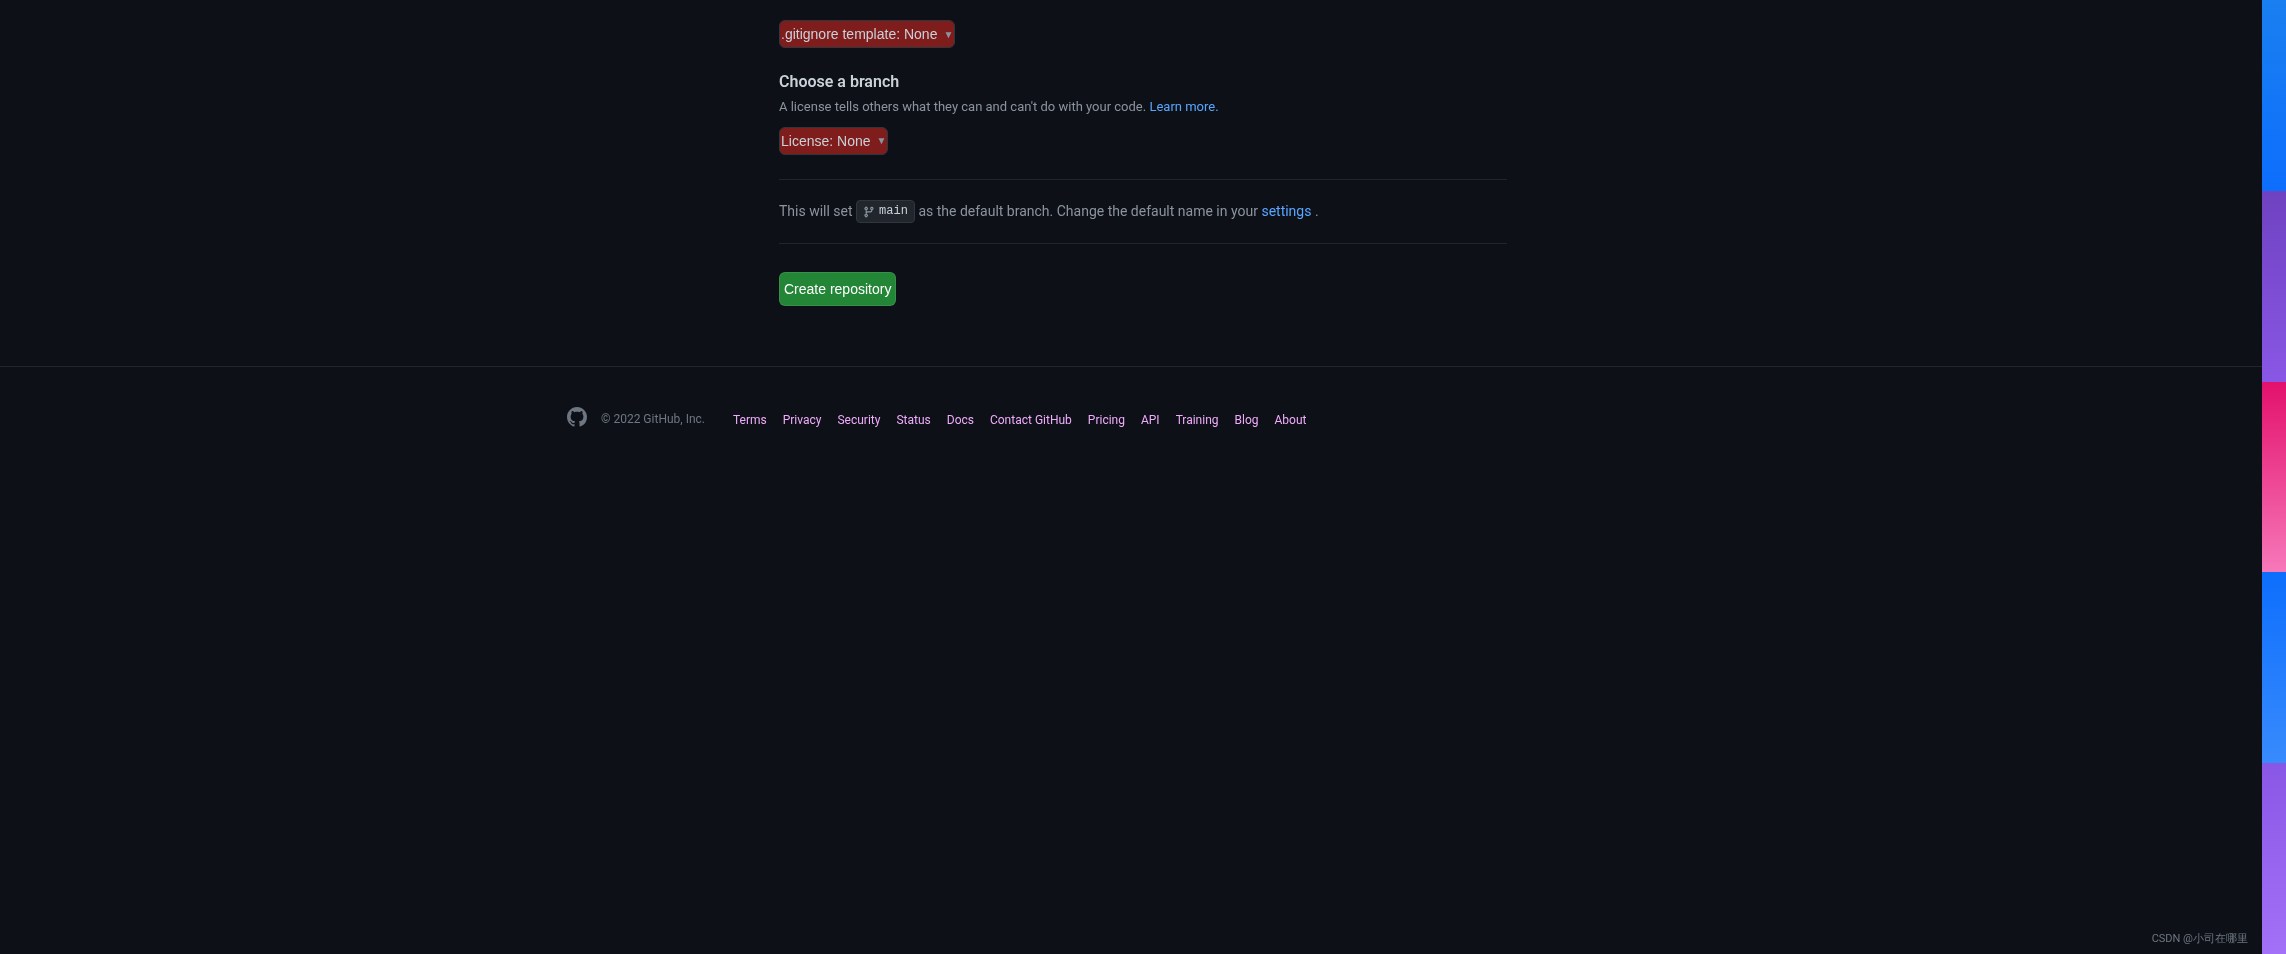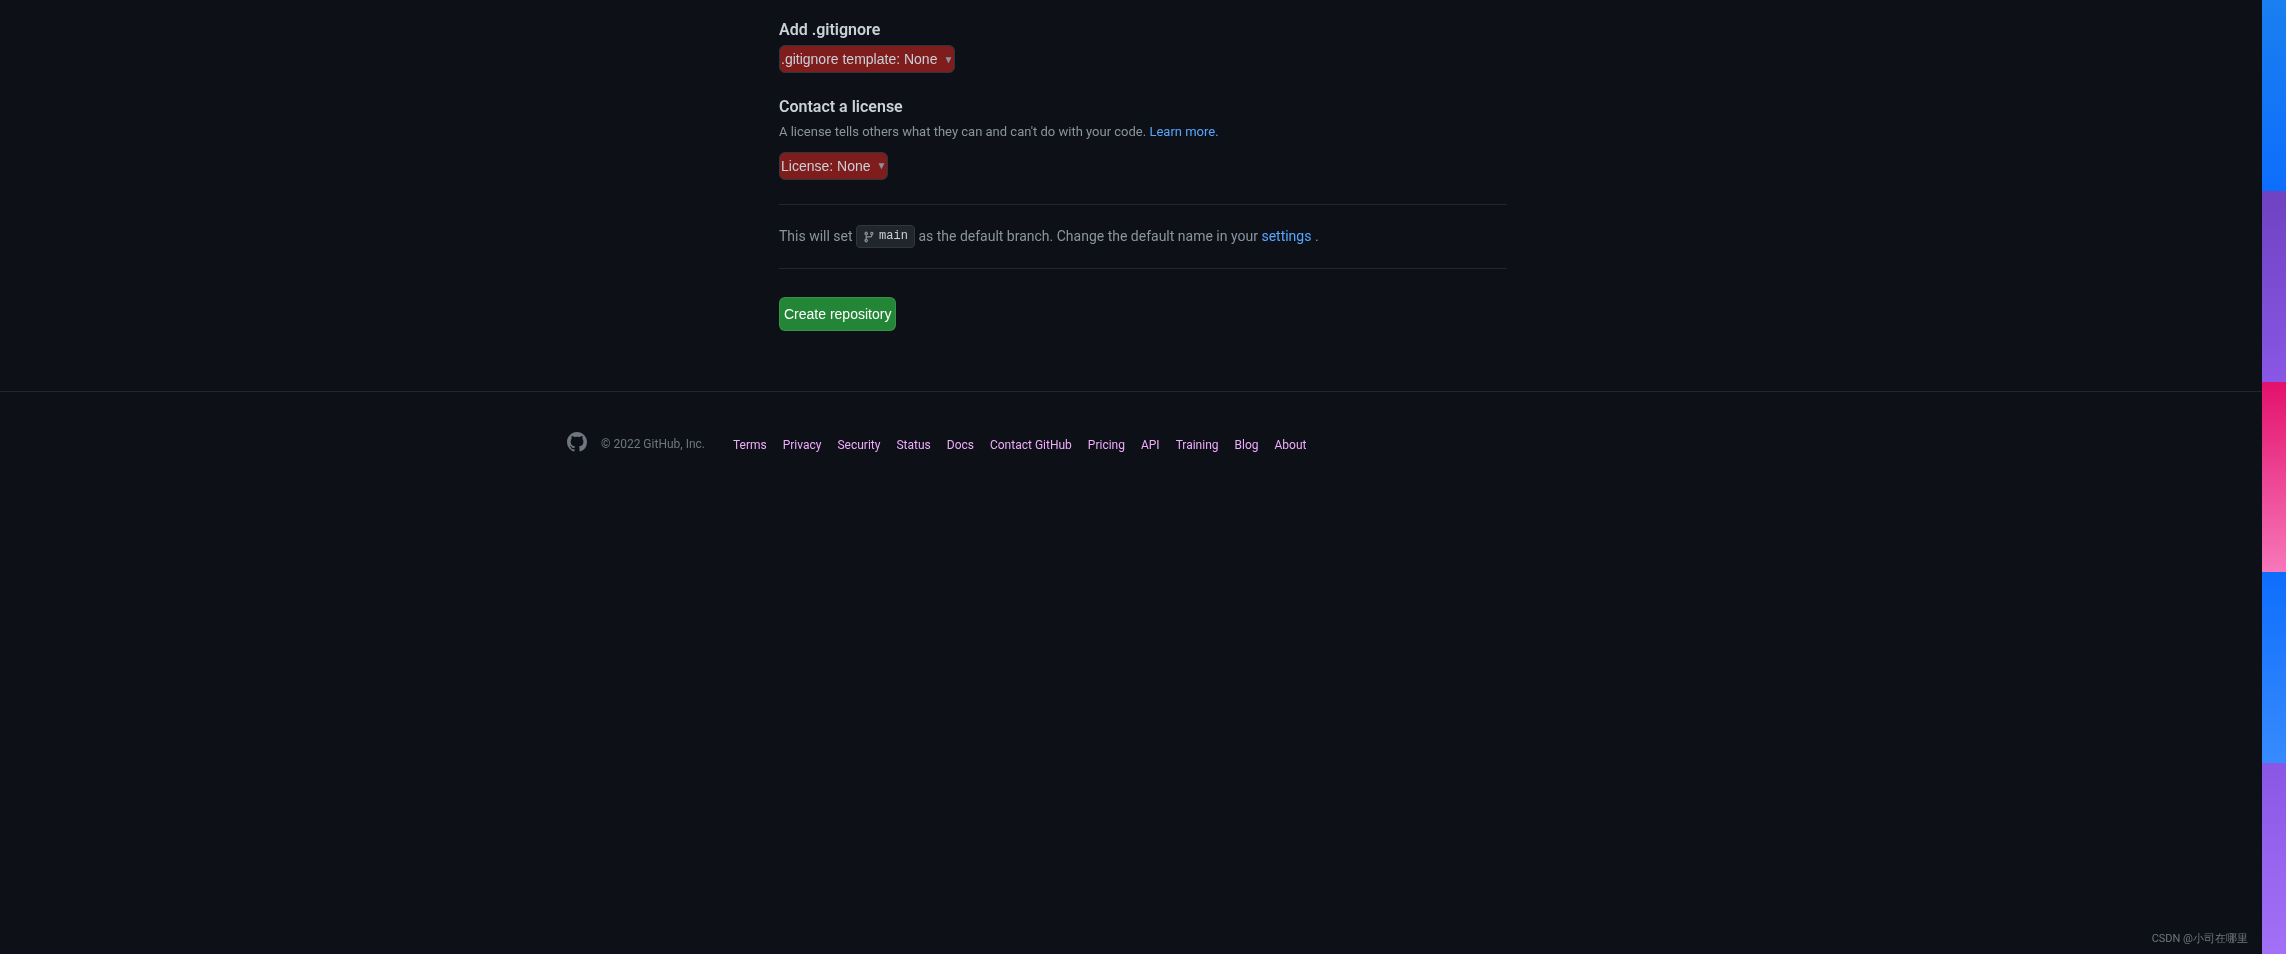--- a/index.html
+++ b/index.html
@@ -200,30 +200,29 @@
       color: #6e7681;
       font-size: 11px;
     }
   </style>
 </head>
 <body>
 
 <div class="main-content">
   
   <div class="section">
-    <div class="section-title">Add .gitignore</div>
     <button class="dropdown-btn">
       <span>.gitignore template: None</span>
       <span class="dropdown-arrow">▼</span>
     </button>
   </div>
 
   
   <div class="section">
-    <div class="section-title">Contact a license</div>
+    <div class="section-title">Choose a branch</div>
     <div class="section-desc">
       <span>A license tells others what they can and can't do with your code.</span>
       <a href="#">Learn more.</a>
     </div>
     <button class="dropdown-btn">
       <span>License: None</span>
       <span class="dropdown-arrow">▼</span>
     </button>
   </div>
 

